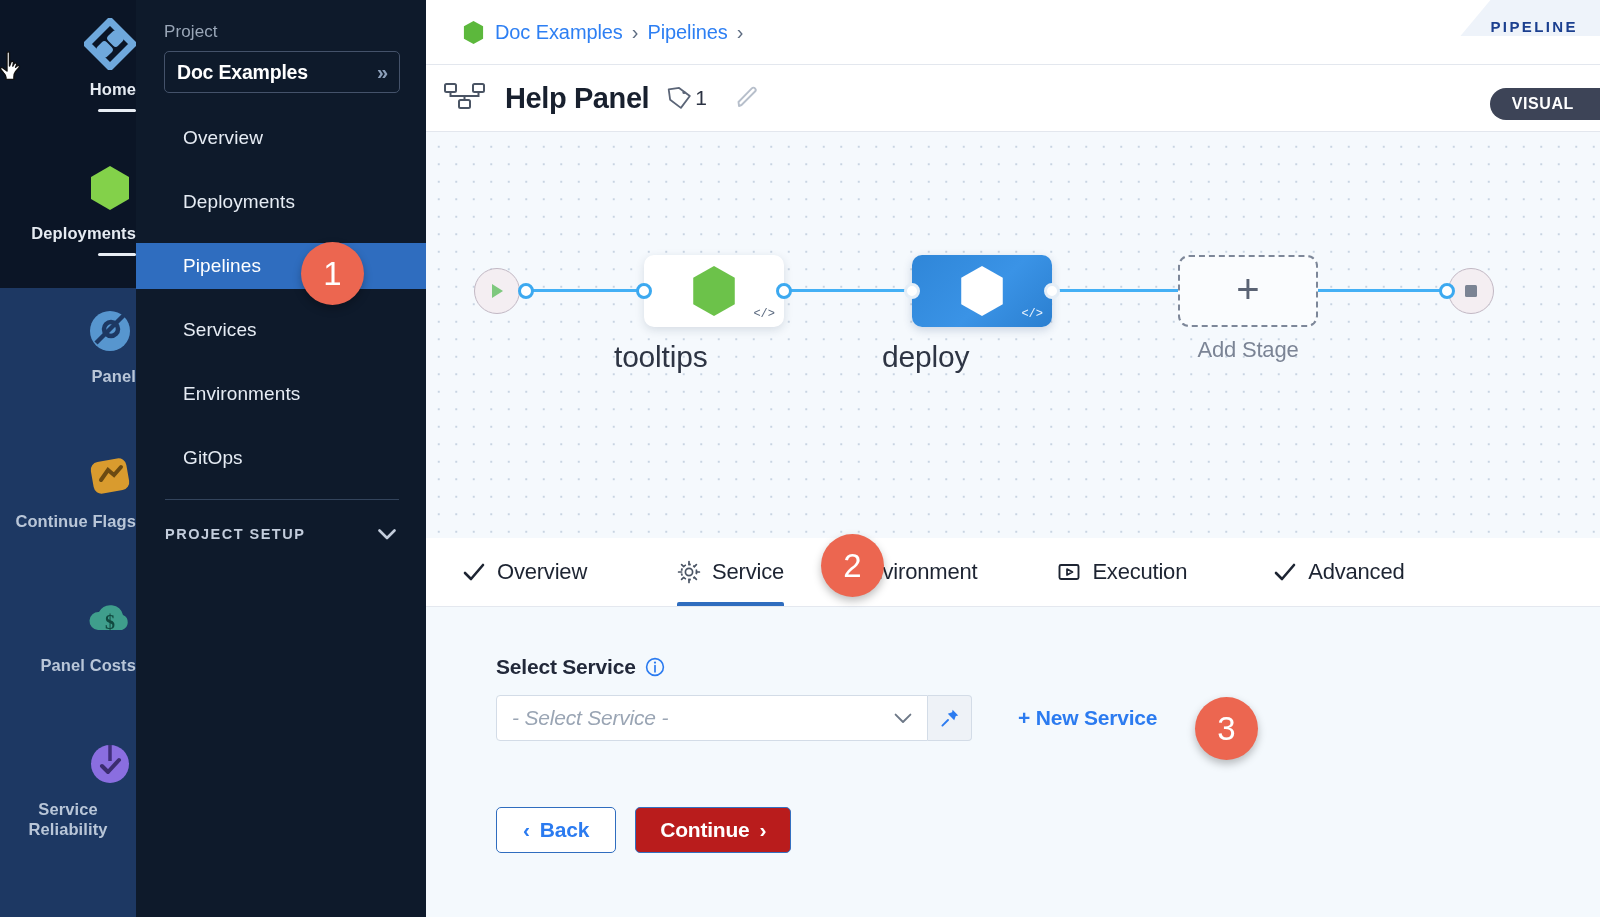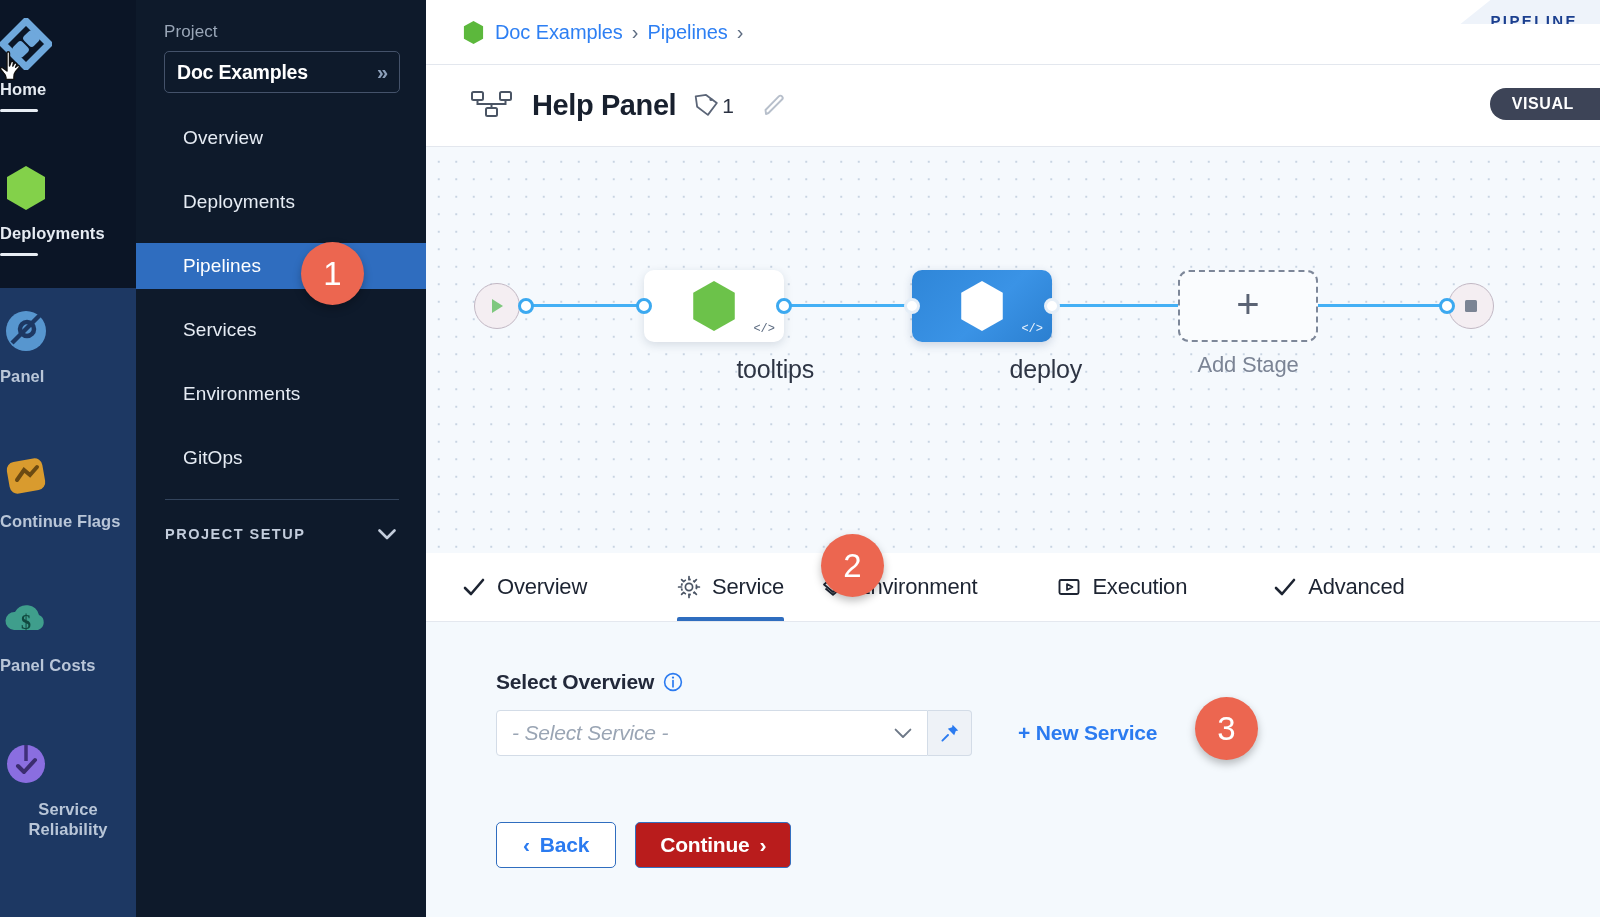--- a/index.html
+++ b/index.html
@@ -12,21 +12,21 @@
 
   
   .rail {
     width: 136px; height: 917px; position: relative;
     background: #0d1b2f; flex: 0 0 136px;
   }
   .rail-top { position: absolute; left: 0; top: 0; width: 136px; height: 288px; background: #0b1526; }
   .rail-bottom { position: absolute; left: 0; top: 288px; width: 136px; height: 629px; background: #1d3863; }
   .rail-item {
     position: absolute; left: 0; width: 136px;
-    display: flex; flex-direction: column; align-items: flex-start;
+    display: flex; flex-direction: column; align-items: flex-end;
     color: #e6ebf2;
   }
   .rail-ico { width: 52px; height: 52px; display: block; }
   .rail-label {
     margin-top: 9px; font-size: 16.5px; font-weight: 700;
     letter-spacing: .1px; text-align: center; line-height: 1.22;
   }
   .rail-item.dim .rail-label { color: #b9c6d8; font-weight: 700; }
   .rail-underline {
     width: 38px; height: 3px; background: #e8edf4; border-radius: 2px;
@@ -68,30 +68,30 @@
 
   
   .main { flex: 1 1 auto; height: 917px; background: #fff; position: relative; display: flex; flex-direction: column; }
 
   .crumbbar { height: 64px; display: flex; align-items: center; padding-left: 36px; background: #fff; position: relative; }
   .crumb-ico { width: 23px; height: 25px; margin-right: 10px; }
   .crumb-link { color: #2d7ff3; font-size: 20px; letter-spacing: -.1px; }
   .crumb-sep { color: #5c6b80; font-size: 20px; margin: 0 9px; }
 
   .tag-tab {
-    position: absolute; right: 0; top: 0; height: 24px;
+    position: absolute; right: 0; top: 0; height: 36px;
     background: #eef3fa; display: flex; align-items: center;
     padding: 16px 22px 0 30px; color: #1b3f8f; font-size: 15px;
     font-weight: 700; letter-spacing: 2.4px;
     clip-path: polygon(30px 0, 100% 0, 100% 100%, 0 100%);
   }
 
   .titlebar {
-    height: 83px; border-top: 1px solid #e3e7ee; border-bottom: 1px solid #e3e7ee;
-    display: flex; align-items: center; padding-left: 44px; background: #fff; position: relative;
+    height: 68px; border-top: 1px solid #e3e7ee; border-bottom: 1px solid #e3e7ee;
+    display: flex; align-items: center; padding-left: 17px; background: #fff; position: relative;
   }
   .title-ico { width: 44px; height: 34px; margin-right: 18px; }
   .title-txt { font-size: 29px; font-weight: 700; color: #18202e; letter-spacing: -.4px; }
   .tag-ico { width: 25px; height: 25px; margin-left: 18px; }
   .tag-cnt { font-size: 21px; color: #2b3242; margin-left: 3px; }
   .pencil-ico { width: 24px; height: 24px; margin-left: 28px; }
   .visual-pill {
     position: absolute; right: 0; top: 23px; height: 32px;
     background: #3d4457; color: #fff; font-size: 16px; font-weight: 700;
     letter-spacing: .6px; display: flex; align-items: center;
@@ -119,22 +119,22 @@
   .node {
     position: absolute; width: 140px; height: 72px; border-radius: 10px;
     top: 123px; z-index: 2; display: flex; align-items: center; justify-content: center;
   }
   .node.white { background: #fff; box-shadow: 0 3px 10px rgba(30,50,80,.14); }
   .node.blue { background: linear-gradient(135deg,#2f86d8 0%,#3a93e6 55%,#2b7fd0 100%); box-shadow: 0 3px 10px rgba(30,60,110,.2); }
   .node .codetag { position: absolute; right: 9px; bottom: 6px; font-size: 12px; font-family: "Liberation Mono", monospace; }
   .node.white .codetag { color: #5c6b80; }
   .node.blue .codetag { color: #eaf3fd; }
   .node-label {
-    position: absolute; top: 208px; width: 200px; text-align: right;
-    font-size: 25px; color: #2e3544; letter-spacing: -.2px;
+    position: absolute; top: 208px; width: 200px; text-align: left;
+    font-size: 30px; color: #2e3544; letter-spacing: -.2px;
   }
   .addstage {
     position: absolute; width: 140px; height: 72px; top: 123px;
     border: 2.5px dashed #7d8799; border-radius: 11px; background: #fafcfe;
     display: flex; align-items: center; justify-content: center; z-index: 2;
   }
   .addstage .plus { font-size: 40px; color: #5a6374; font-weight: 300; line-height: 1; margin-top: -4px; }
   .addstage-label {
     position: absolute; top: 205px; width: 220px; text-align: center;
     font-size: 22px; color: #7b8495; letter-spacing: -.2px;
@@ -415,21 +415,21 @@
       <div class="tab">
         <svg class="ti" viewBox="0 0 24 24">
           <path d="M3 13 l6 6 l12 -14" stroke="#1d2432" stroke-width="2.6" fill="none" stroke-linecap="round" stroke-linejoin="round"></path>
         </svg>
         <span>Advanced</span>
       </div>
     </div>
 
     <div class="formarea">
       <div class="fl">
-        <span>Select Overview</span>
+        <span>Select Service</span>
         <svg class="info-ico" viewBox="0 0 20 20">
           <circle cx="10" cy="10" r="8.4" fill="none" stroke="#2b7bf0" stroke-width="1.6"></circle>
           <circle cx="10" cy="5.6" r="1.15" fill="#2b7bf0"></circle>
           <path d="M10 8.6 v6.2" stroke="#2b7bf0" stroke-width="1.7" stroke-linecap="round"></path>
         </svg>
       </div>
 
       <div class="selrow">
         <div class="selbox">
           <span class="ph">- Select Service -</span>

